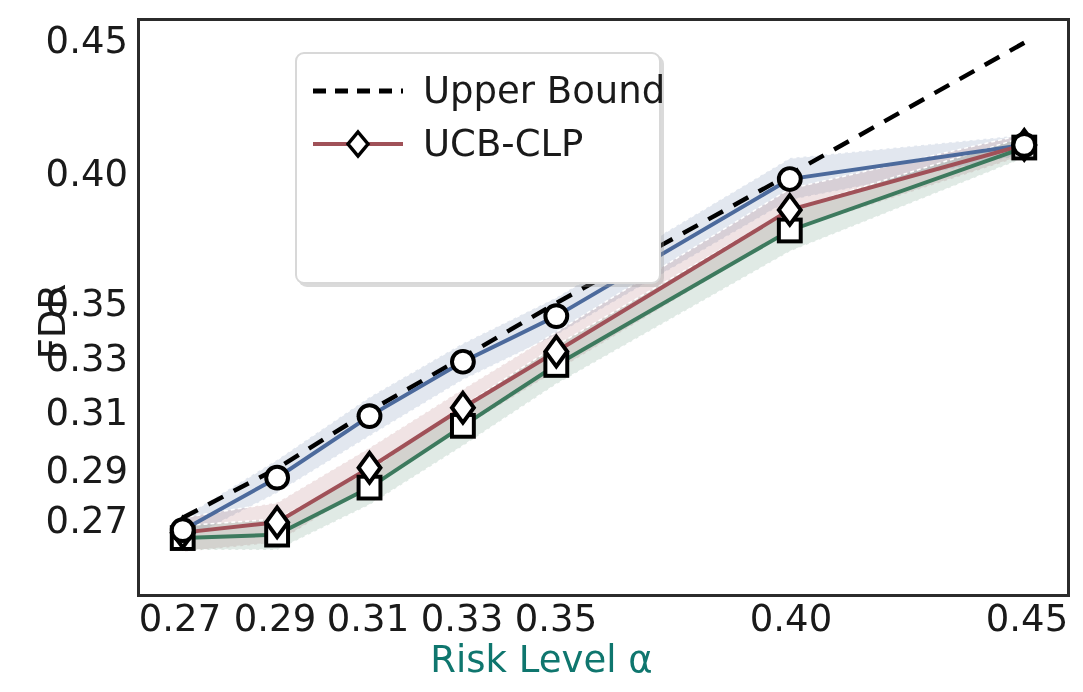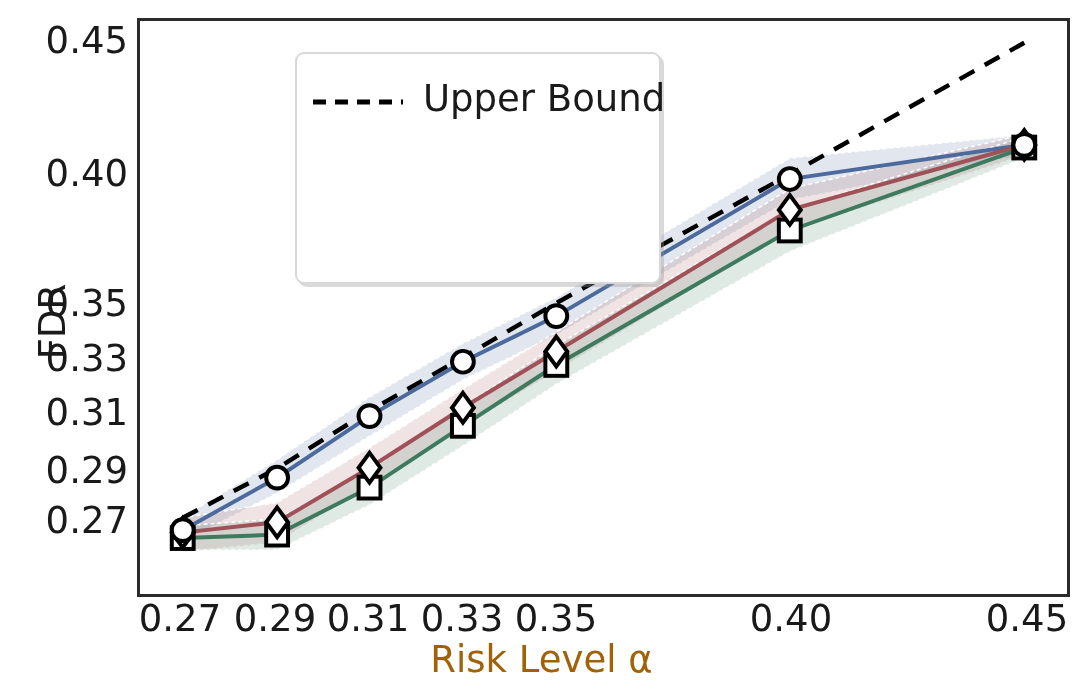--- a/index.html
+++ b/index.html
@@ -13,28 +13,28 @@
   #plot-svg{position:absolute;left:0;top:0;width:100%;height:100%;display:block;}
   .ytick-label{position:absolute;text-align:right;width:110px;
                font-size:37px;color:#1a1a1a;line-height:1;}
   .xtick-label{position:absolute;text-align:center;width:130px;
                font-size:37px;color:#1a1a1a;line-height:1;}
 
   #ylabel{position:absolute;left:-48px;top:300px;width:200px;
           font-size:37px;color:#1a1a1a;text-align:center;
           transform:rotate(-90deg);transform-origin:center center;}
   #xlabel{position:absolute;left:0px;top:638px;width:1083px;
-          font-size:37px;color:#a16207;text-align:center;}
+          font-size:37px;color:#0f766e;text-align:center;}
 
   
   #legend{position:absolute;left:155px;top:31px;width:366px;height:232px;
           background:#ffffff;border:2px solid #d8d8d8;border-radius:9px;
           box-shadow:3px 3px 0 rgba(150,150,150,.35);box-sizing:border-box;
           padding:10px 0 0 0;}
-  .legend-row{display:flex;align-items:flex-end;height:53px;padding-left:14px;}
+  .legend-row{display:flex;align-items:center;height:53px;padding-left:14px;}
   .legend-key{width:94px;height:30px;position:relative;flex:0 0 auto;}
   .legend-key svg{position:absolute;left:0;top:0;}
   .legend-text{font-size:37px;color:#1a1a1a;margin-left:18px;white-space:nowrap;line-height:1;}
 </style>
 </head>
 <body>
 
 <div id="figure">
 
   <div class="ytick-label" style="left:18px;top:22px;">0.45</div>
@@ -98,20 +98,29 @@
         <span class="legend-key">
           <svg width="94" height="30" viewBox="0 0 94 30">
             <line x1="2" y1="15" x2="92" y2="15" stroke="#000000" stroke-width="5" stroke-dasharray="13 9"></line>
           </svg>
         </span>
         <span class="legend-text">Upper Bound</span>
       </div>
 
 
 
+      <div class="legend-row">
+        <span class="legend-key">
+          <svg width="94" height="30" viewBox="0 0 94 30">
+            <line x1="2" y1="15" x2="92" y2="15" stroke="#a05158" stroke-width="4"></line>
+            <polygon points="47,3 57,15 47,27 37,15" fill="#ffffff" stroke="#000000" stroke-width="3.5"></polygon>
+          </svg>
+        </span>
+        <span class="legend-text">UCB-CLP</span>
+      </div>
 
     </div>
   </div>
 
   <div class="xtick-label" style="left:115px;top:600px;">0.27</div>
   <div class="xtick-label" style="left:210px;top:600px;">0.29</div>
   <div class="xtick-label" style="left:303px;top:600px;">0.31</div>
   <div class="xtick-label" style="left:397px;top:600px;">0.33</div>
   <div class="xtick-label" style="left:491px;top:600px;">0.35</div>
   <div class="xtick-label" style="left:726px;top:600px;">0.40</div>

